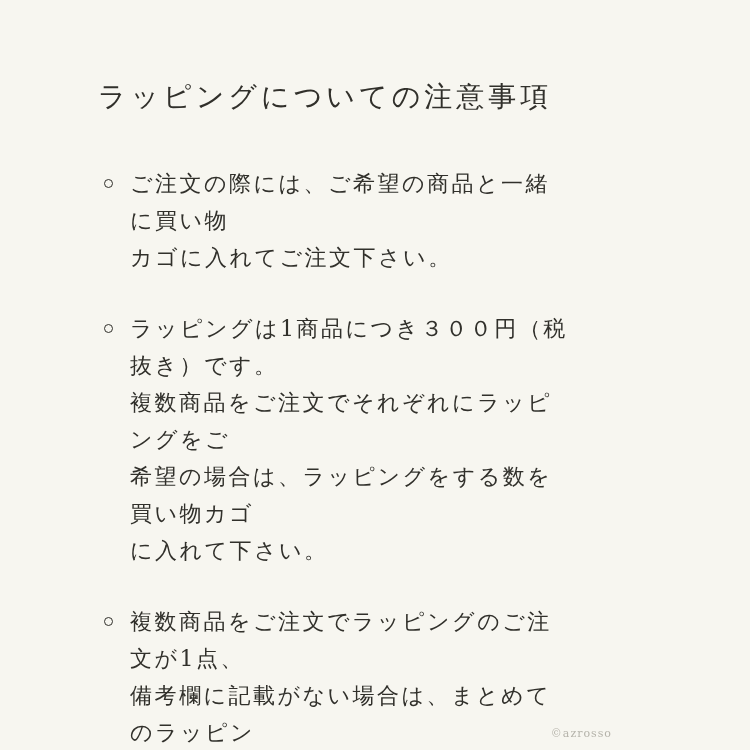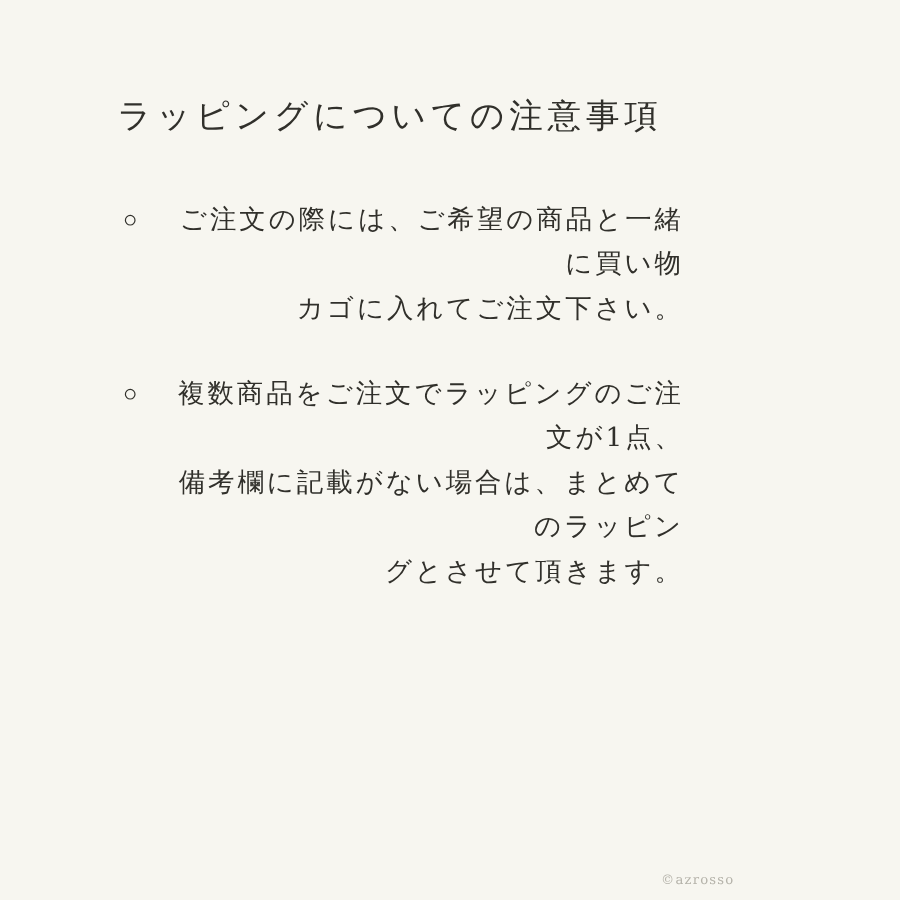--- a/index.html
+++ b/index.html
@@ -32,21 +32,20 @@
   .notice-list {
     margin-top: 50px;
     padding-left: 104px;
     padding-right: 80px;
     list-style: none;
   }
   .notice-item {
     display: flex;
     align-items: flex-start;
     margin-bottom: 34px;
-    text-align: right;
   }
   .bullet-marker {
     flex: none;
     width: 9px;
     height: 9px;
     border: 1.5px solid var(--text);
     border-radius: 50%;
     margin-top: 14px;
     margin-right: 17px;
   }
@@ -74,20 +73,27 @@
 
   <ul class="notice-list">
 
     <li class="notice-item">
       <span class="bullet-marker"></span>
       <span class="notice-text">ご注文の際には、ご希望の商品と一緒に買い物
 カゴに入れてご注文下さい。</span>
     </li>
 
 
+    <li class="notice-item">
+      <span class="bullet-marker"></span>
+      <span class="notice-text">ラッピングは1商品につき３００円（税抜き）です。
+複数商品をご注文でそれぞれにラッピングをご
+希望の場合は、ラッピングをする数を買い物カゴ
+に入れて下さい。</span>
+    </li>
 
     <li class="notice-item">
       <span class="bullet-marker"></span>
       <span class="notice-text">複数商品をご注文でラッピングのご注文が1点、
 備考欄に記載がない場合は、まとめてのラッピン
 グとさせて頂きます。</span>
     </li>
 
   </ul>
 

